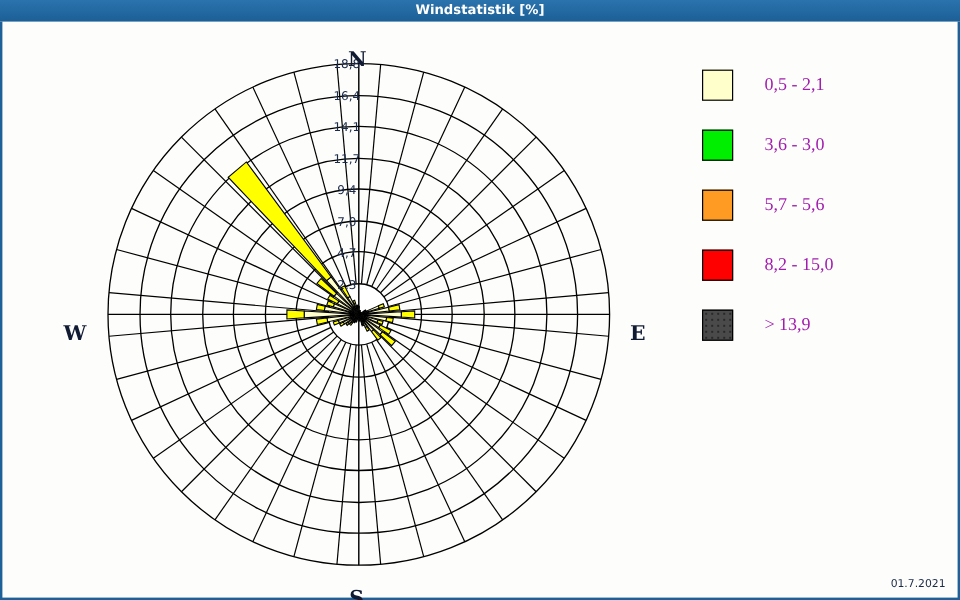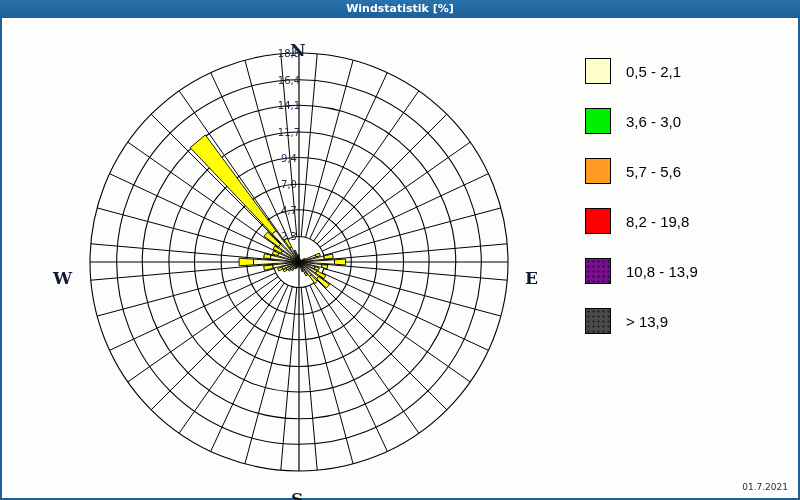--- a/index.html
+++ b/index.html
@@ -77,25 +77,25 @@
     height: 50px;
   }
   .legend-swatch {
     width: 26px;
     height: 26px;
     border: 1px solid #000000;
     box-sizing: border-box;
     flex: 0 0 auto;
   }
   .legend-label {
-    margin-left: 15px;
+    margin-left: 26px;
     font-size: 15px;
-    color: #000000;
+    color: #a21caf;
     white-space: nowrap;
-    font-family: Liberation Sans, sans-serif;
+    font-family: Liberation Serif, serif;
   }
   
   #datestamp {
     position: absolute;
     right: 10px;
     bottom: 6px;
     font-size: 9px;
     color: #1b2a4a;
     font-family: "DejaVu Sans", "Liberation Sans", sans-serif;
   }
@@ -270,25 +270,21 @@
         <div class="legend-row">
           <div class="legend-swatch" style="background: rgb(0, 238, 0);"></div>
           <div class="legend-label">3,6 - 3,0</div>
         </div>
         <div class="legend-row">
           <div class="legend-swatch" style="background: rgb(255, 154, 34);"></div>
           <div class="legend-label">5,7 - 5,6</div>
         </div>
         <div class="legend-row">
           <div class="legend-swatch" style="background: rgb(255, 0, 0);"></div>
-          <div class="legend-label">8,2 - 19,8</div>
-        </div>
-        <div class="legend-row">
-          <div class="legend-swatch" style="background: radial-gradient(rgba(0, 0, 0, 0.45) 1px, transparent 1.2px) 0% 0% / 5px 5px rgb(122, 15, 142);"></div>
-          <div class="legend-label">10,8 - 13,9</div>
+          <div class="legend-label">8,2 - 15,0</div>
         </div>
         <div class="legend-row">
           <div class="legend-swatch" style="background: radial-gradient(rgba(0, 0, 0, 0.45) 1px, transparent 1.2px) 0% 0% / 5px 5px rgb(74, 74, 74);"></div>
           <div class="legend-label">&gt; 13,9</div>
         </div>
       </div>
 
     <div id="datestamp">01.7.2021</div>
 
   </div>

